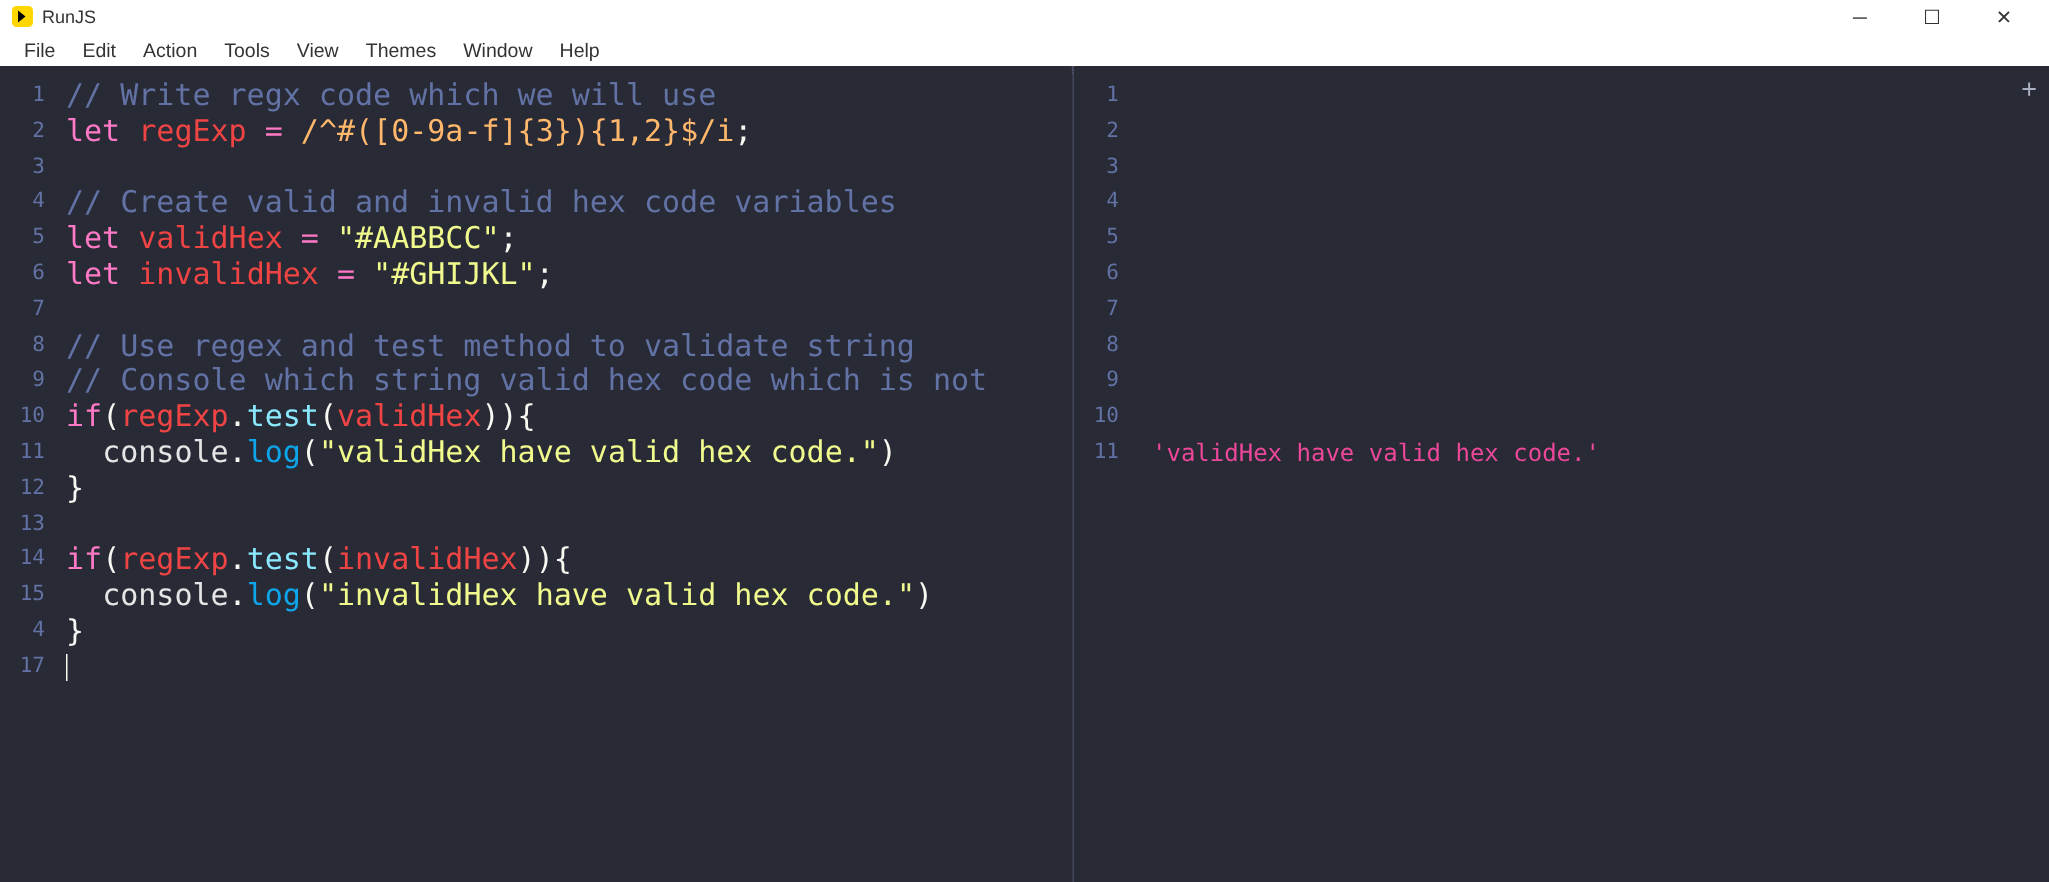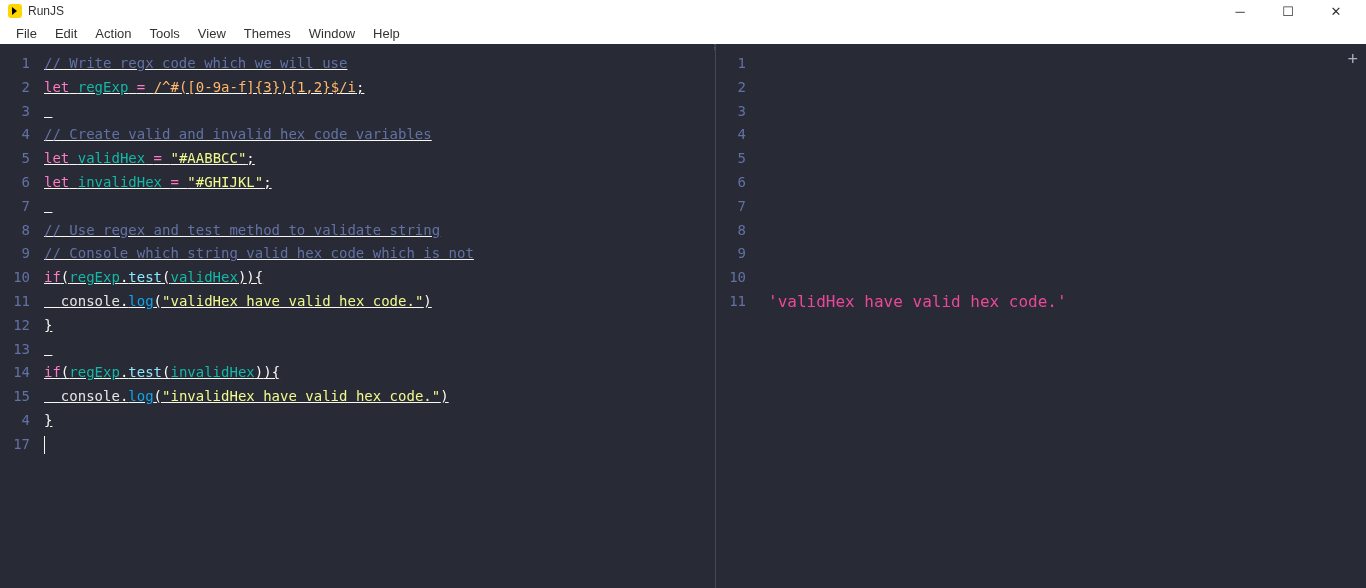--- a/index.html
+++ b/index.html
@@ -107,45 +107,44 @@
       padding-right: 14px;
       color: #6272a4;
       font-family: 'Consolas', 'Monaco', monospace;
       font-size: 14px;
       line-height: 23.8px;
     }
     .code {
       flex: 1;
       padding-top: 8px;
       font-family: 'Consolas', 'Monaco', monospace;
-      font-size: 14px;
+      font-size: 20px;
       line-height: 23.8px;
       color: #f8f8f2;
       white-space: pre;
-      text-decoration: underline;
     }
     .output {
       flex: 1;
       padding-top: 8px;
       font-family: 'Consolas', 'Monaco', monospace;
       font-size: 16px;
       line-height: 23.8px;
       color: #ec4899;
       white-space: pre;
       padding-left: 8px;
     }
     .codeline {
       height: 23.8px;
     }
     .outline {
       height: 23.8px;
     }
     .comment { color: #6272a4; }
     .keyword { color: #ff79c6; }
-    .variable { color: #14b8a6; }
+    .variable { color: #ef4444; }
     .operator { color: #ff79c6; }
     .regex { color: #ffb86c; }
     .string { color: #f1fa8c; }
     .func { color: #0ea5e9; }
     .method { color: #8be9fd; }
     .punct { color: #f8f8f2; }
     .obj { color: #e5e5e5; }
     .paren { color: #f8f8f2; }
     .add-tab {
       position: absolute;

